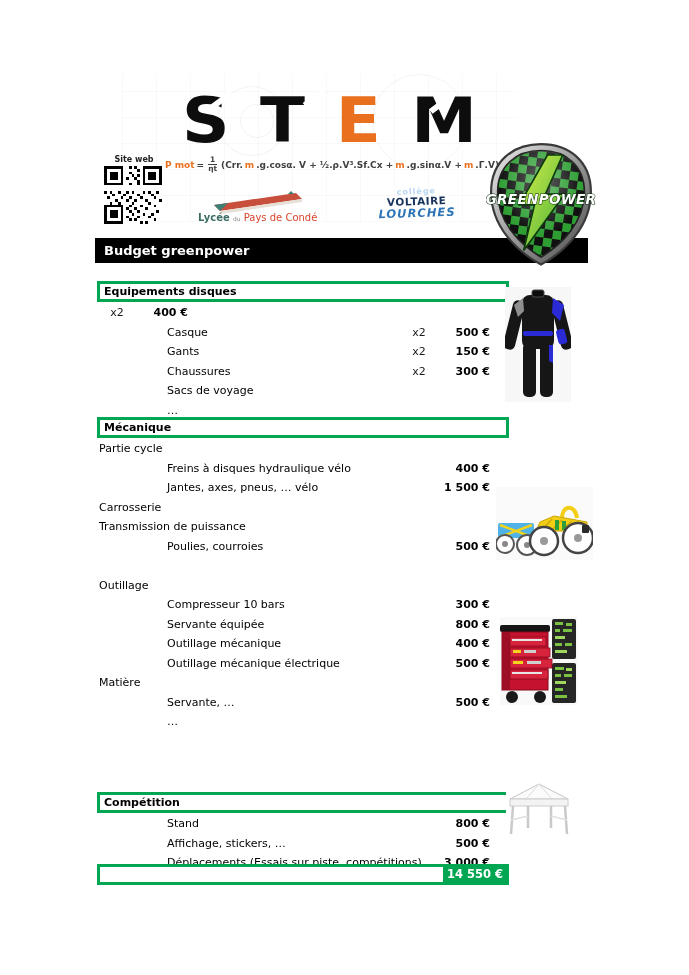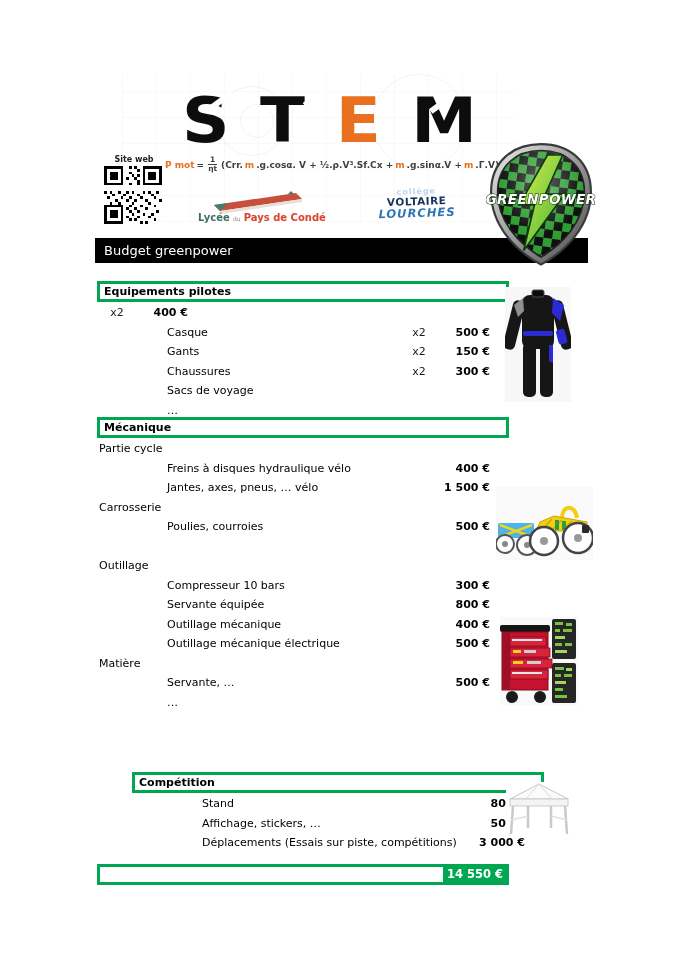--- a/index.html
+++ b/index.html
@@ -32,38 +32,38 @@
   .frac .bar { width:100%; border-top:1px solid #3F3F3F; height:1px; }
 
   .site-web { position:absolute; left:106px; top:155px; width:56px; text-align:center;
     font-size:8px; font-weight:bold; color:#222; }
   .qr { position:absolute; left:104px; top:166px; width:58px; height:58px; }
 
   .lycee-logo { position:absolute; left:198px; top:190px; width:110px; height:40px; }
   .lycee-text { position:absolute; left:0; top:22px; width:110px; white-space:nowrap; text-align:center; font-size:10px; }
   .lycee-w1 { color:#3E6E64; font-weight:bold; }
   .lycee-w2 { color:#8a8a8a; font-size:6px; }
-  .lycee-w3 { color:#D9442B; font-weight:bold; }
+  .lycee-w3 { color:#D9442B; font-weight:normal; }
 
   .college-logo { position:absolute; left:372px; top:188px; width:90px; height:46px; text-align:center;
     transform:rotate(-2deg); line-height:1.05; }
   .college-faint { font-size:8px; color:#7FB2E5; opacity:.55; font-weight:bold; letter-spacing:1px; }
   .college-l1 { font-size:10.5px; color:#17335C; font-weight:bold; letter-spacing:.5px; }
   .college-l2 { font-size:11.5px; color:#2E75B6; font-weight:bold; font-style:italic; letter-spacing:1px; }
 
   .banner { position:absolute; left:95px; top:238px; width:493px; height:25px; background:#000;
-    color:#fff; font-size:13px; font-weight:normal; line-height:25px; padding-left:9px; z-index:1; }
+    color:#fff; font-size:13px; font-weight:bold; line-height:25px; padding-left:9px; z-index:1; }
 
   .badge { position:absolute; left:486px; top:142px; width:110px; height:128px; z-index:2; }
 
   
   .section { position:absolute; left:97px; width:412px; }
   .sec-equip { top:281px; }
   .sec-meca  { top:417px; }
-  .sec-compet{ top:772px;margin-left:35px; }
+  .sec-compet{ top:792px; }
   .sec-header { height:21px; border:3px solid #00A651; background:#fff; font-size:11px; font-weight:bold;
     color:#000; line-height:15px; padding-left:4px; }
   .rows { margin-top:1px; }
   .row { display:flex; align-items:center; height:19.5px; font-size:11px; color:#000; white-space:nowrap; }
   .row .lbl { flex:1; margin-left:70px; overflow:visible; }
   .row.sub .lbl { margin-left:2px; }
   .row .qty { width:40px; text-align:center; color:#1a1a1a; }
   .row .price { width:70px; padding-right:19px; text-align:right; font-weight:bold; }
 
   .total-bar { position:absolute; left:97px; top:864px; width:412px; height:21px; background:#00A651;padding-left:31px; }
@@ -237,21 +237,21 @@
       </radialGradient>
     </defs>
     <path d="M50 2 C76 2 96 18 96 46 C96 78 72 101 50 113 C28 101 4 78 4 46 C4 18 24 2 50 2 Z" fill="url(#silver)" stroke="#3a3a3a" stroke-width="2"></path>
     <path d="M50 8 C73 8 90 22 90 46 C90 74 69 95 50 106 C31 95 10 74 10 46 C10 22 27 8 50 8 Z" fill="url(#chk)" stroke="#222" stroke-width="1.5"></path>
     <path d="M50 8 C73 8 90 22 90 46 C90 74 69 95 50 106 C31 95 10 74 10 46 C10 22 27 8 50 8 Z" fill="url(#gloss)"></path>
     <polygon points="56,12 30,58 44,58 34,100 72,48 54,48 70,12" fill="url(#bolt)" stroke="#0C3B0C" stroke-width="1.5"></polygon>
     <text x="50" y="57" text-anchor="middle" font-size="12.5" font-weight="bold" font-style="italic" fill="#ffffff" stroke="#0a2d0a" stroke-width="1" paint-order="stroke" letter-spacing="0.3">GREENPOWER</text>
   </svg>
 
   <div class="section sec-equip">
-    <div class="sec-header">Equipements pilotes</div>
+    <div class="sec-header">Equipements disques</div>
     <div class="rows">
       <div class="row">
         <span class="qty">x2</span>
         <span class="price">400 €</span>
       </div>
       <div class="row">
         <span class="lbl">Casque</span>
         <span class="qty">x2</span>
         <span class="price">500 €</span>
       </div>
@@ -285,20 +285,23 @@
       <div class="row">
         <span class="lbl">Freins à disques hydraulique vélo</span>
         <span class="price">400 €</span>
       </div>
       <div class="row">
         <span class="lbl">Jantes, axes, pneus, … vélo</span>
         <span class="price">1 500 €</span>
       </div>
       <div class="row sub">
         <span class="lbl">Carrosserie</span>
+      </div>
+      <div class="row sub">
+        <span class="lbl">Transmission de puissance</span>
       </div>
       <div class="row">
         <span class="lbl">Poulies, courroies</span>
         <span class="price">500 €</span>
       </div>
       <div class="row">
         <span class="lbl"></span>
       </div>
       <div class="row sub">
         <span class="lbl">Outillage</span>

